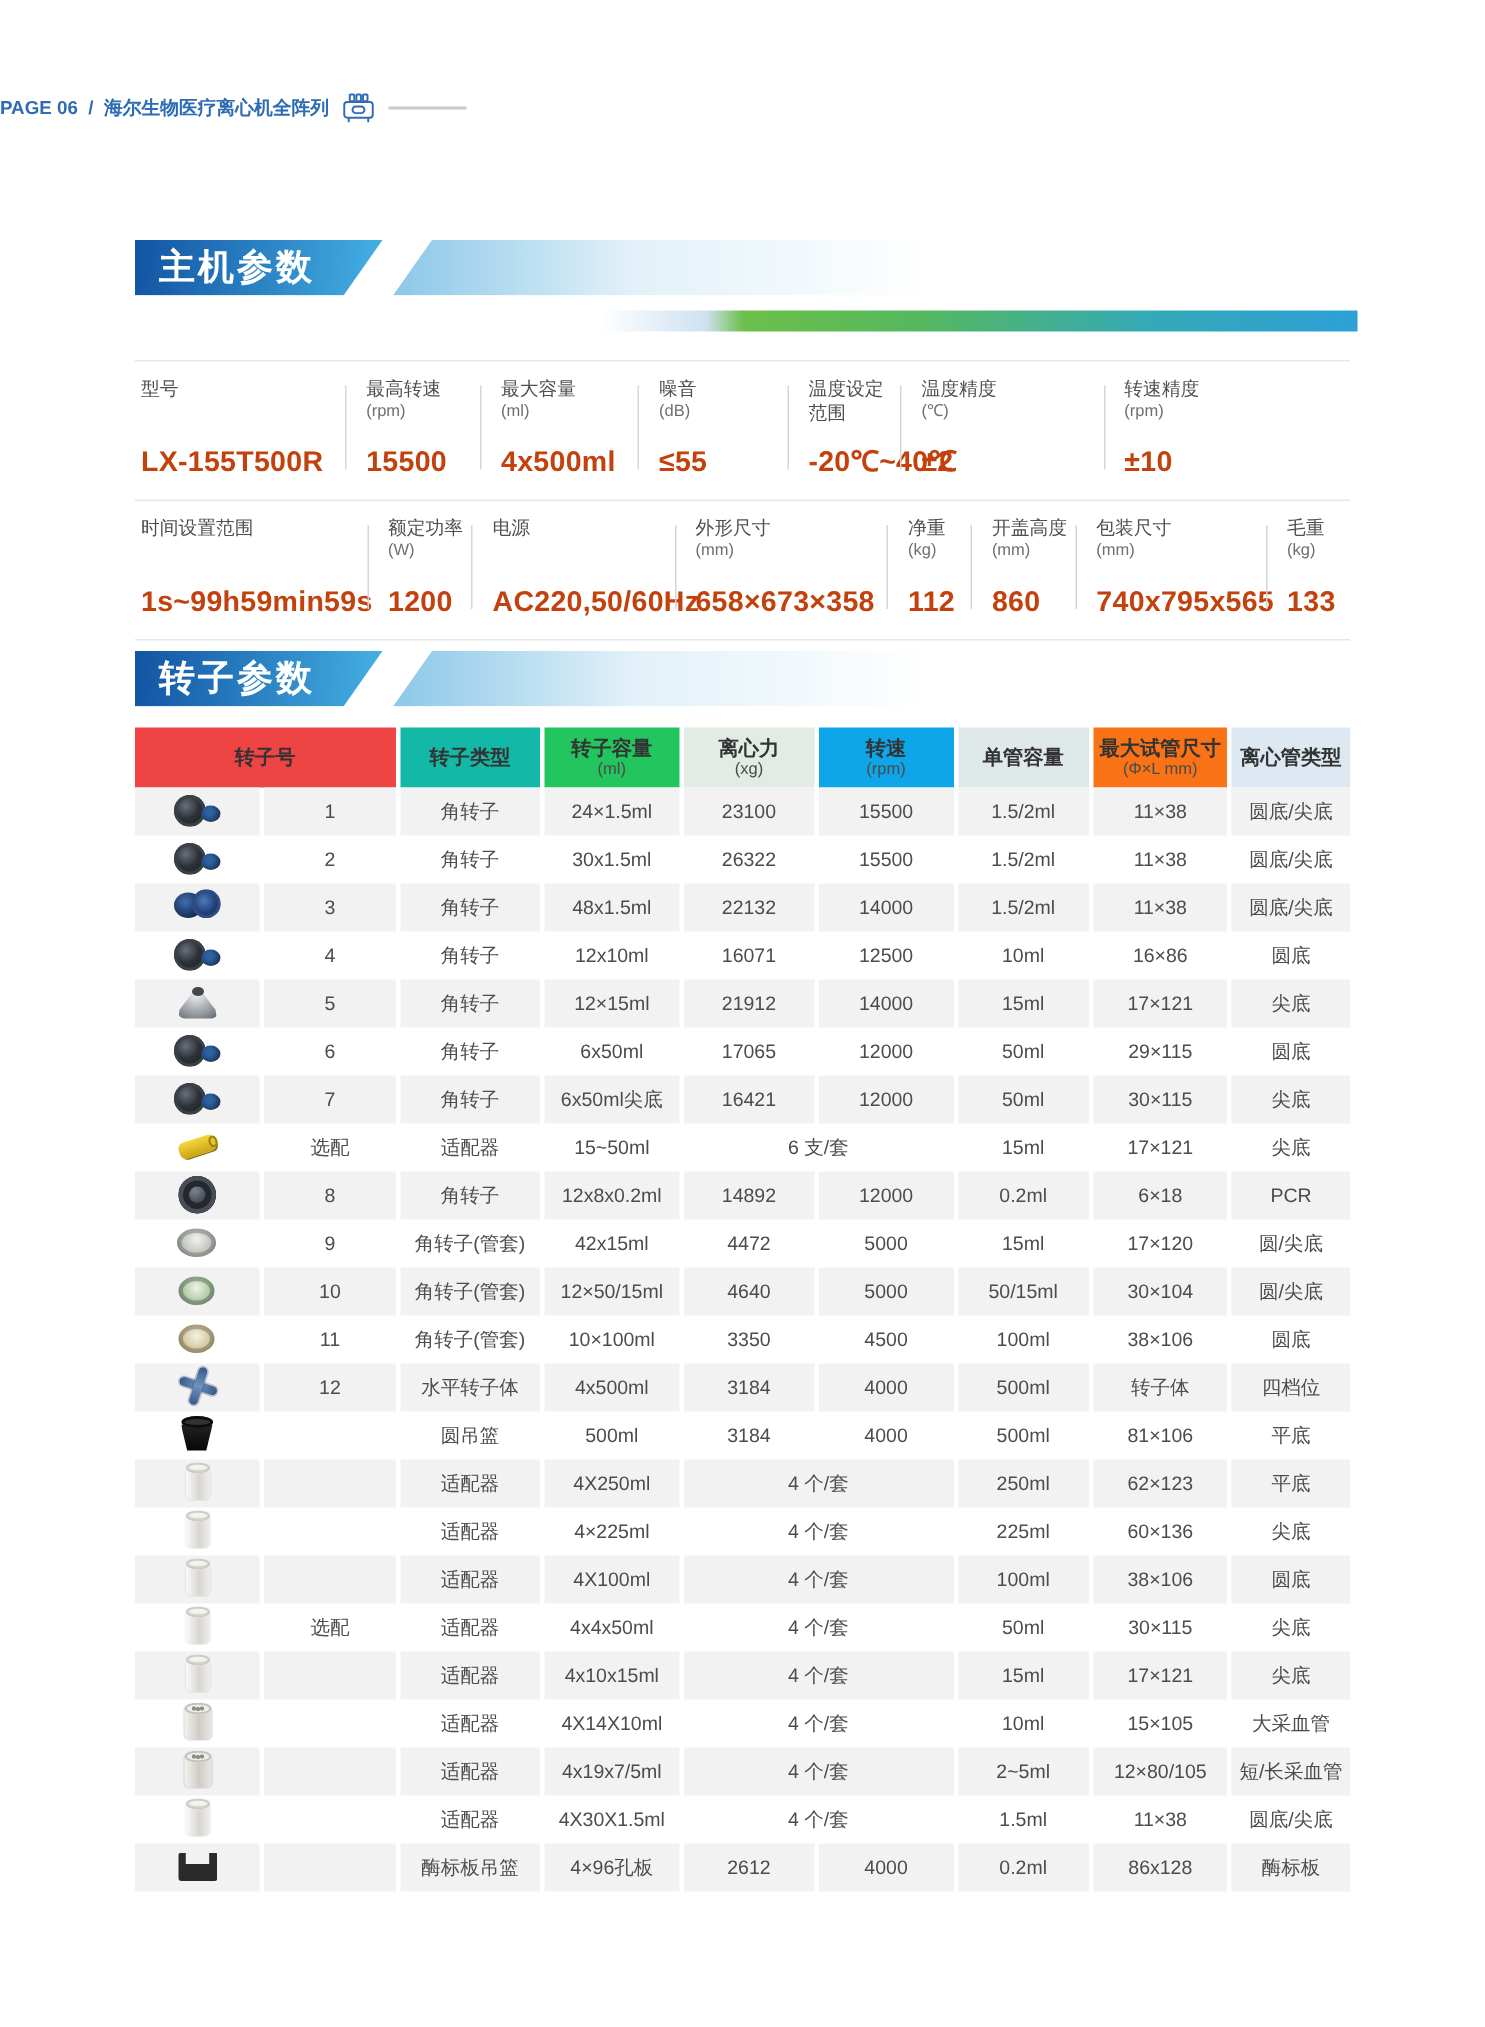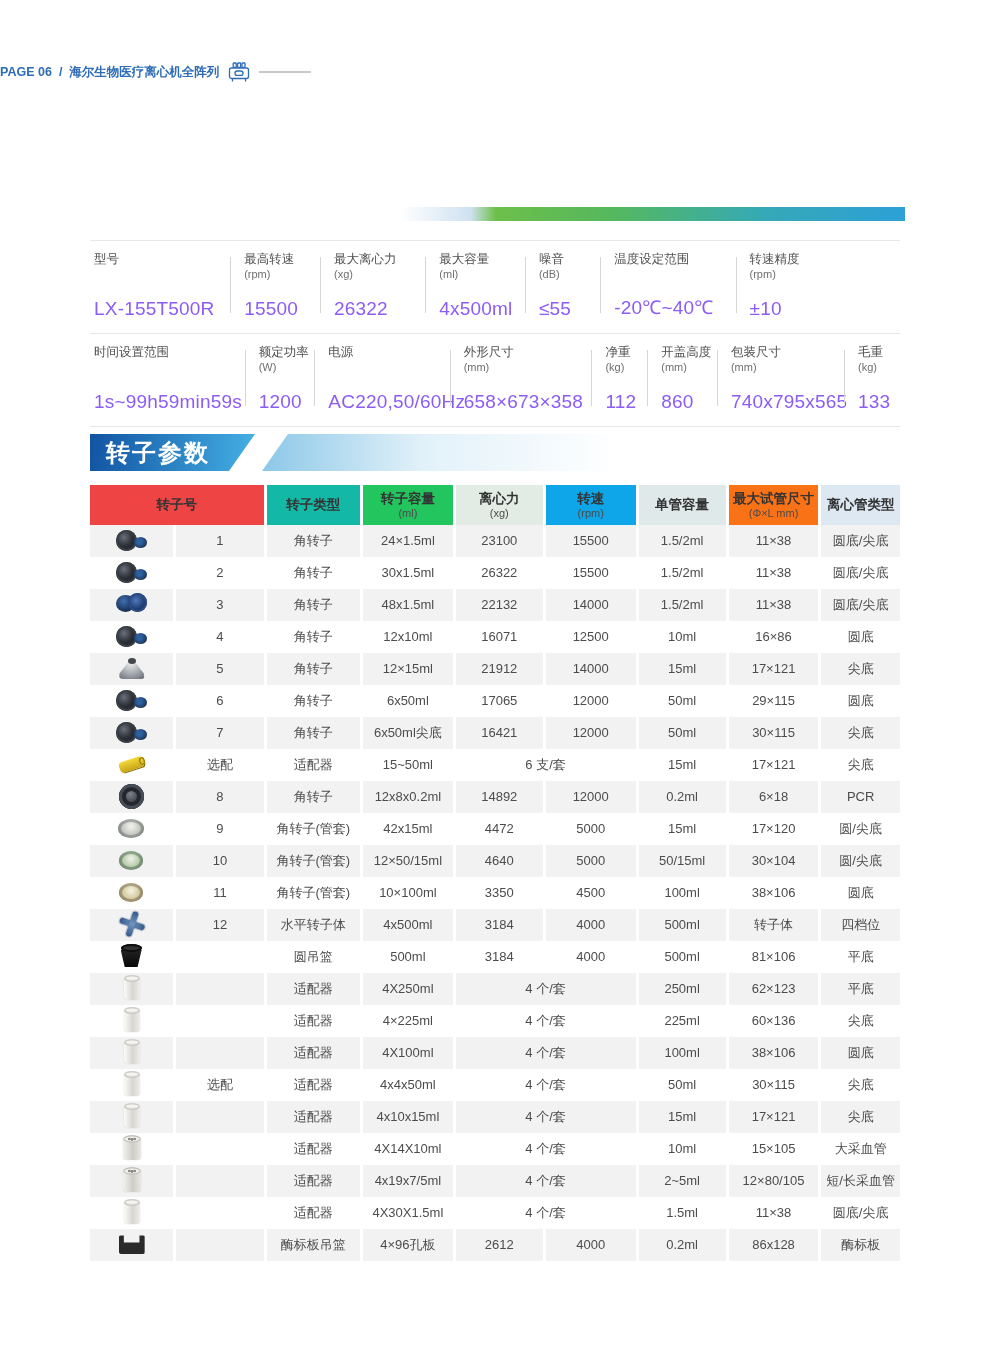--- a/index.html
+++ b/index.html
@@ -33,21 +33,21 @@
   .spec-table{position:absolute;top:240px;left:90px;width:810px;}
   .spec-rule{height:1px;background:#e7e7e7;}
   .spec-row{display:flex;padding:9px 0 11px;}
   .spec-cell{position:relative;box-sizing:border-box;display:flex;flex-direction:column;
     justify-content:space-between;min-height:72px;padding:1px 2px 2px 14px;}
   .spec-cell:first-child{padding-left:4px;}
   .spec-cell + .spec-cell::before{content:"";position:absolute;left:0;top:7px;bottom:9px;width:1px;background:#d6d6d6;}
   .spec-head{min-height:31px;}
   .spec-label{display:block;font-size:12.5px;color:#4f4f4f;line-height:1.3;}
   .spec-unit{display:block;font-size:11px;color:#6f6f6f;line-height:1.3;}
-  .spec-value{font-size:19px;color:#8b5cf6;font-weight:400;letter-spacing:.2px;white-space:nowrap;}
+  .spec-value{font-size:19px;color:#c2410c;font-weight:700;letter-spacing:.2px;white-space:nowrap;}
   .r1 .spec-cell:nth-child(1){width:17.3%}.r1 .spec-cell:nth-child(2){width:11.1%}
   .r1 .spec-cell:nth-child(3){width:13.0%}.r1 .spec-cell:nth-child(4){width:12.3%}
   .r1 .spec-cell:nth-child(5){width:9.3%}.r1 .spec-cell:nth-child(6){width:16.7%}
   .r1 .spec-cell:nth-child(7){width:11.1%}.r1 .spec-cell:nth-child(8){width:9.2%}
   .r2 .spec-cell:nth-child(1){width:19.1%}.r2 .spec-cell:nth-child(2){width:8.6%}
   .r2 .spec-cell:nth-child(3){width:16.7%}.r2 .spec-cell:nth-child(4){width:17.5%}
   .r2 .spec-cell:nth-child(5){width:6.9%}.r2 .spec-cell:nth-child(6){width:8.6%}
   .r2 .spec-cell:nth-child(7){width:15.7%}.r2 .spec-cell:nth-child(8){width:6.9%}
 
   
@@ -137,64 +137,69 @@
       <rect x="6.2" y="1" width="3" height="4.4" rx="0.6"></rect>
       <rect x="10.6" y="1" width="3" height="4.4" rx="0.6"></rect>
       <rect x="15" y="1" width="3" height="4.4" rx="0.6"></rect>
       <rect x="2.5" y="6" width="19" height="10.5" rx="2"></rect>
       <rect x="8" y="9" width="8" height="4.4" rx="2.2"></rect>
       <path d="M5.5 16.5v3M18.5 16.5v3"></path>
     </svg>
     <span class="hdr-rule"></span>
   </div>
 
+  <div class="banner" style="top:160px">
+    <div class="banner-solid"></div>
+    <div class="banner-wedge"></div>
+    <span class="banner-title">主机参数</span>
+  </div>
   <div class="stripe"></div>
 
   <div class="spec-table" id="spec-table">
       <div class="spec-rule"></div>
       <div class="spec-row r1">
         <div class="spec-cell">
           <div class="spec-head">
             <span class="spec-label">型号</span>
           </div>
           <div class="spec-value">LX-155T500R</div>
         </div>
         <div class="spec-cell">
           <div class="spec-head">
             <span class="spec-label">最高转速</span>
             <span class="spec-unit">(rpm)</span>
           </div>
           <div class="spec-value">15500</div>
         </div>
         <div class="spec-cell">
           <div class="spec-head">
-            <span class="spec-label">最大离心力</span>
-            <span class="spec-unit">(xg)</span>
-          </div>
-          <div class="spec-value">26322</div>
-        </div>
-        <div class="spec-cell">
-          <div class="spec-head">
             <span class="spec-label">最大容量</span>
             <span class="spec-unit">(ml)</span>
           </div>
           <div class="spec-value">4x500ml</div>
         </div>
         <div class="spec-cell">
           <div class="spec-head">
             <span class="spec-label">噪音</span>
             <span class="spec-unit">(dB)</span>
           </div>
           <div class="spec-value">≤55</div>
         </div>
         <div class="spec-cell">
           <div class="spec-head">
             <span class="spec-label">温度设定范围</span>
           </div>
           <div class="spec-value">-20℃~40℃</div>
+        </div>
+        <div class="spec-cell">
+          <div class="spec-head">
+            <span class="spec-label">温度精度</span>
+            <span class="spec-unit">(℃)</span>
+          </div>
+          <div class="spec-value">±2</div>
         </div>
         <div class="spec-cell">
           <div class="spec-head">
             <span class="spec-label">转速精度</span>
             <span class="spec-unit">(rpm)</span>
           </div>
           <div class="spec-value">±10</div>
         </div>
       </div>
       <div class="spec-rule"></div>

